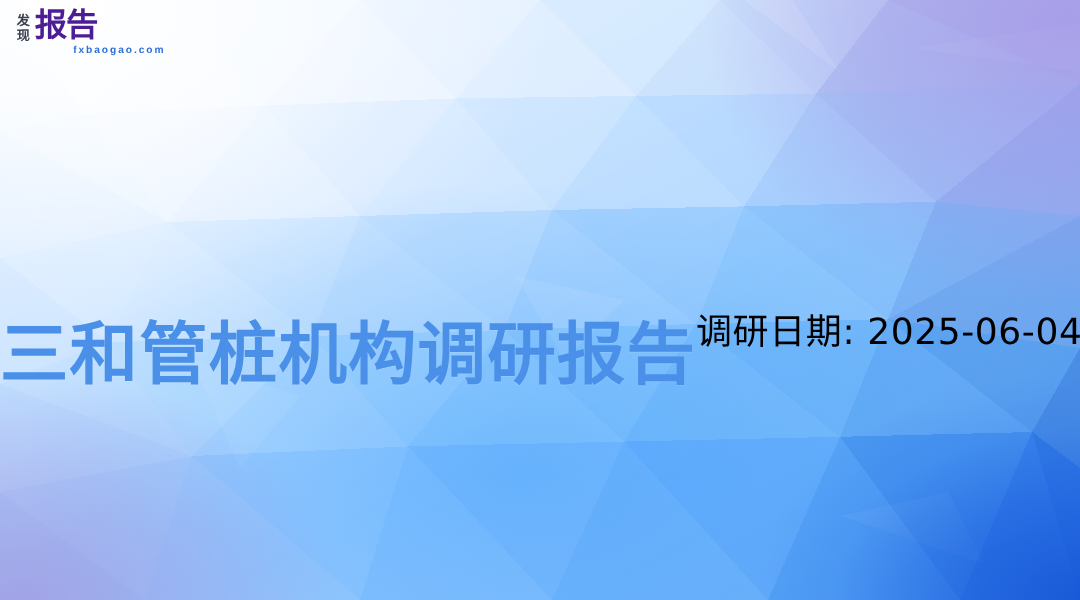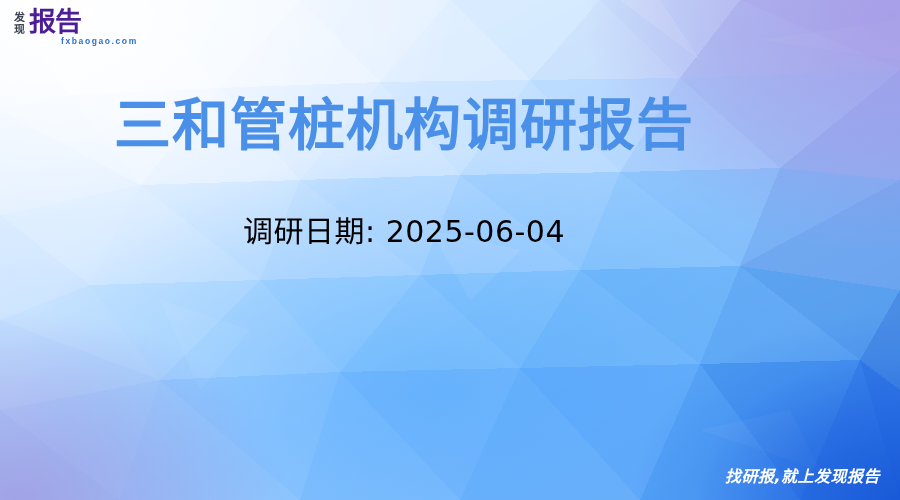--- a/index.html
+++ b/index.html
@@ -124,21 +124,21 @@
   }
 
   
   .headline-block {
     position: absolute;
     left: 0;
     top: 0;
     width: 808px;
     height: 500px;
     display: flex;
-    flex-direction: column;
+    flex-direction: row;
     align-items: center;
     justify-content: flex-start;
     z-index: 5;
     pointer-events: none;
   }
   .title {
     margin-top: 92px;
     font-family: "DejaVu Sans", "Liberation Sans", sans-serif;
     font-size: 57px;
     line-height: 66px;
@@ -280,15 +280,14 @@
       <div class="logo-main">报告</div>
     </div>
   </div>
   <div class="logo-url">fxbaogao.com</div>
 
   <div class="headline-block">
     <div class="title">三和管桩机构调研报告</div>
     <div class="subtitle">调研日期: 2025-06-04</div>
   </div>
 
-  <div class="watermark">找研报,就上发现报告</div>
 
 </div>
 
 </body></html>

